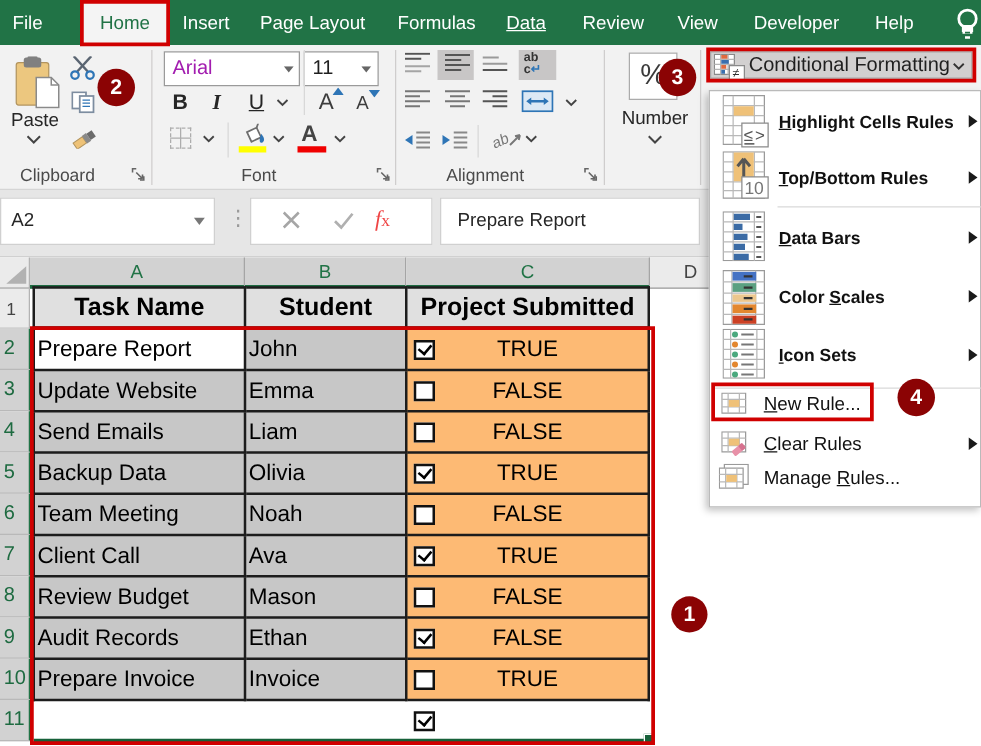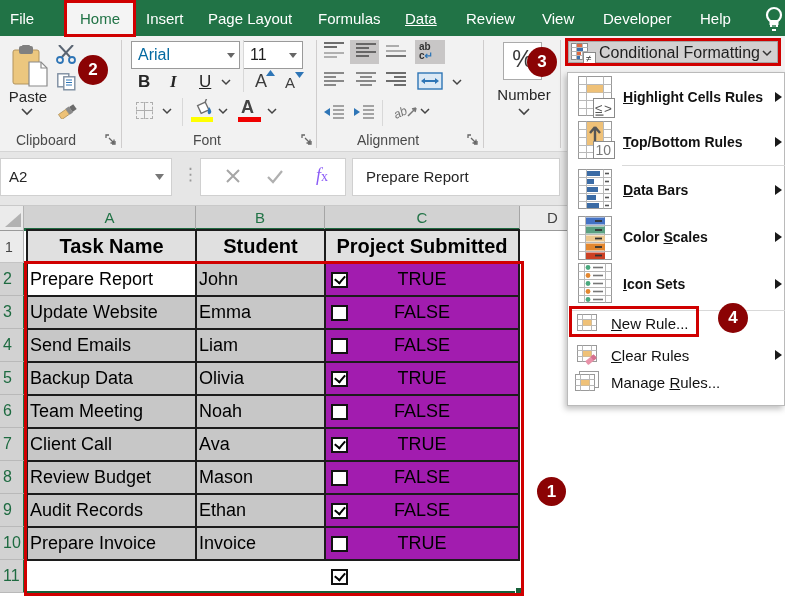--- a/index.html
+++ b/index.html
@@ -73,21 +73,21 @@
   </g>
 </svg>
 <div class="circ" style="left:78px;top:55px;">2</div>
 <div class="glabel" style="left:16px;top:132px;">Clipboard</div>
 <svg class="abs" style="left:105px;top:134px;" width="11" height="11" viewBox="0 0 11 11">
   <path d="M1,4 V1 H4 M7,10 H10 V7" fill="none" stroke="#666" stroke-width="1.3"></path>
   <path d="M4,4 L9,9 M9,9 v-3.5 M9,9 h-3.5" fill="none" stroke="#666" stroke-width="1.3"></path>
 </svg>
 <div class="sep" style="left:121px;"></div>
 
-<div class="abs" style="left:131px;top:41px;width:109px;height:28px;background:#fff;border:1px solid #9a9a9a;font-size:16px;color:#0369a1;padding:4px 0 0 6px;">Arial</div>
+<div class="abs" style="left:131px;top:41px;width:109px;height:28px;background:#fff;border:1px solid #9a9a9a;font-size:16px;color:#a21caf;padding:4px 0 0 6px;">Arial</div>
 <svg class="abs" style="left:227px;top:53px;" width="9" height="6">
     <path d="M0,0 L8,0 L4,5 z" fill="#666"></path>
   </svg>
 <div class="abs" style="left:243px;top:41px;width:60px;height:28px;background:#fff;border:1px solid #9a9a9a;font-size:16px;color:#1f1f1f;padding:4px 0 0 6px;">11</div>
 <svg class="abs" style="left:289px;top:53px;" width="9" height="6">
     <path d="M0,0 L8,0 L4,5 z" fill="#666"></path>
   </svg>
 <div class="abs" style="left:138px;top:72px;font-size:17px;font-weight:bold;color:#262626;">B</div>
 <div class="abs" style="left:170px;top:72px;font-size:17px;font-style:italic;font-family:'Liberation Serif',serif;font-weight:bold;color:#262626;">I</div>
 <div class="abs" style="left:199px;top:72px;font-size:17px;color:#262626;text-decoration:underline;">U</div>
@@ -247,21 +247,21 @@
     <path d="M0,0 L9,0 L4.5,6 z" fill="#777"></path>
   </svg>
 <div class="abs" style="left:182px;top:164px;font-size:17px;color:#9a9a9a;letter-spacing:0;">⋮</div>
 <div class="abs" style="left:200px;top:158px;width:146px;height:38px;background:#fff;border:1px solid #d0d0d0;"></div>
 <svg class="abs" style="left:225px;top:168px;" width="16" height="16">
     <path d="M2,2 L14,14 M14,2 L2,14" stroke="#a6a6a6" stroke-width="2"></path>
   </svg>
 <svg class="abs" style="left:266px;top:168px;" width="18" height="16">
     <path d="M2,9 L7,14 L16,3" fill="none" stroke="#b0b0b0" stroke-width="2.2"></path>
   </svg>
-<div class="abs" style="left:316px;top:165px;font-size:18px;color:#8b5cf6;font-family:'Liberation Serif',serif;"><i>f</i><span style="font-size:14px;">x</span></div>
+<div class="abs" style="left:300px;top:165px;font-size:18px;color:#ef4444;font-family:'Liberation Serif',serif;"><i>f</i><span style="font-size:14px;">x</span></div>
 <div class="abs" style="left:352px;top:158px;width:208px;height:38px;background:#fff;border:1px solid #d0d0d0;font-size:15px;color:#262626;padding:9px 0 0 13px;">Prepare Report</div>
 
 <div class="abs" style="left:0;top:206px;width:785px;height:391px;background:#fff;"></div>
 
 <div class="abs" style="left:0;top:206px;width:24px;height:25px;background:#ebebeb;border-right:1px solid #b3b3b3;border-bottom:1px solid #9a9a9a;">
   <div class="abs" style="right:2px;bottom:3px;width:0;height:0;border-left:16px solid transparent;border-bottom:14px solid #b2b2b2;"></div>
 </div>
 <div class="abs" style="left:24px;top:206px;width:172px;height:25px;background:#d2d2d2;border-right:1px solid #a5a5a5;border-bottom:3px solid #1e6b41;color:#217346;font-size:15px;text-align:center;padding-top:3px;">A</div>
 <div class="abs" style="left:196px;top:206px;width:129px;height:25px;background:#d2d2d2;border-right:1px solid #a5a5a5;border-bottom:3px solid #1e6b41;color:#217346;font-size:15px;text-align:center;padding-top:3px;">B</div>
 <div class="abs" style="left:325px;top:206px;width:195px;height:25px;background:#d2d2d2;border-right:1px solid #a5a5a5;border-bottom:3px solid #1e6b41;color:#217346;font-size:15px;text-align:center;padding-top:3px;">C</div>
@@ -339,21 +339,21 @@
   <tr style="height:33px;">
         <td class="a">Prepare Invoice</td>
         <td class="a">Invoice</td>
         <td class="c">TRUE</td>
       </tr>
 </tbody>
   </table>
 <style>
   td.hd { border:2px solid #1c1c1c; background:#e0e0e0; font-weight:bold; text-align:center; font-size:20px; }
   td.a  { border:2px solid #1c1c1c; background:#c7c7c7; padding-left:2px; }
-  td.c  { border:2px solid #1c1c1c; background:#a21caf; text-align:center; }
+  td.c  { border:2px solid #1c1c1c; background:#fdba74; text-align:center; }
 </style>
 <div class="cb t" style="top:272px;"></div>
 <div class="cb" style="top:305px;"></div>
 <div class="cb" style="top:338px;"></div>
 <div class="cb t" style="top:371px;"></div>
 <div class="cb" style="top:404px;"></div>
 <div class="cb t" style="top:437px;"></div>
 <div class="cb" style="top:470px;"></div>
 <div class="cb t" style="top:503px;"></div>
 <div class="cb" style="top:536px;"></div>

